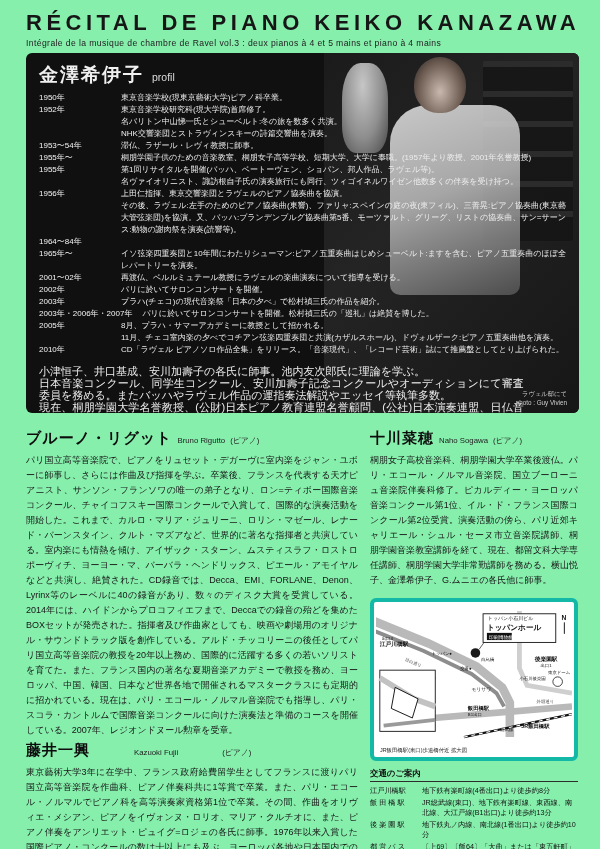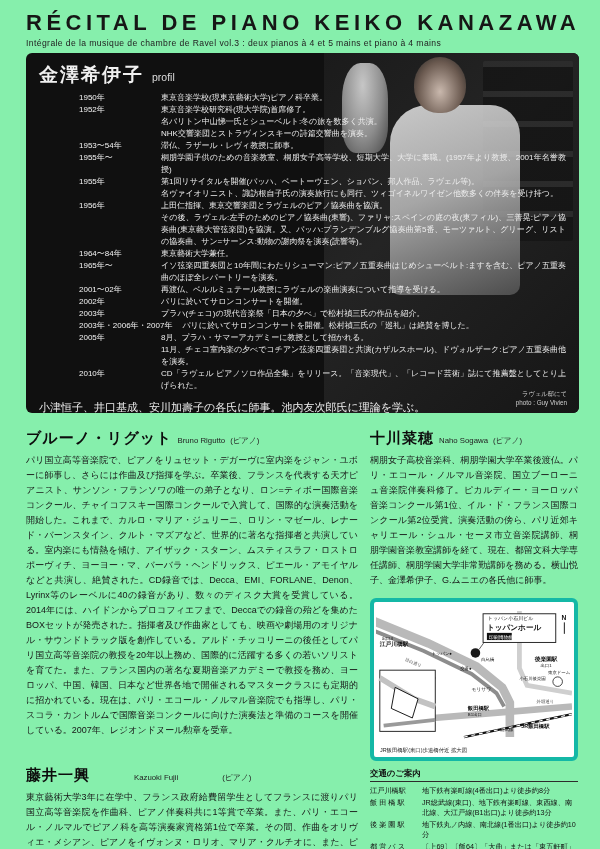--- a/index.html
+++ b/index.html
@@ -25,35 +25,35 @@
   .photo .head{position:absolute;left:90px;top:4px;width:52px;height:56px;border-radius:50% 50% 46% 46%;
     background:radial-gradient(ellipse at 50% 62%,#c9b8ad 0%,#6b5a50 60%,#1c1c1c 100%);}
   .photo .body{position:absolute;left:66px;top:52px;width:130px;height:190px;border-radius:38px 30px 10px 10px;
     background:linear-gradient(160deg,#e6e6e6 0%,#bdbdbd 45%,#555 100%);opacity:.85;}
   .profile-content{position:relative;z-index:1;}
   .profile-head{display:flex;align-items:baseline;gap:8px;}
   .profile-name{font-size:19px;font-weight:bold;letter-spacing:2px;}
   .profile-name-sub{font-size:10.5px;color:#ddd;}
   .timeline{margin-top:4px;}
   .t-row{display:flex;font-size:8px;line-height:12px;}
-  .t-year{flex:0 0 82px;white-space:nowrap;color:#f2f2f2;margin-left:40px;}
+  .t-year{flex:0 0 82px;white-space:nowrap;color:#f2f2f2;}
   .t-text{flex:1;white-space:pre-line;text-align:justify;color:#ededed;}
   .t-row.wide .t-year{flex:0 0 auto;padding-right:10px;}
   .profile-notes{margin-top:9px;font-size:11px;line-height:12px;text-align:justify;width:92%;}
   .photo-credit{position:absolute;right:12px;bottom:6px;z-index:2;text-align:right;font-size:6.3px;line-height:8.5px;color:#cfcfcf;}
   
   .columns{display:flex;gap:12px;padding:16px 22px 0 26px;box-sizing:border-box;}
   .col-left{width:332px;flex:0 0 332px;}
   .col-right{flex:1;min-width:0;}
   .perf-head{display:flex;align-items:baseline;gap:5px;margin:0 0 5px 0;}
   .perf-name{font-size:15px;font-weight:bold;letter-spacing:1px;color:#0c0c0c;}
   .perf-latin{font-size:7.8px;color:#222;}
   .perf-role{font-size:7.8px;color:#222;}
   .bio{font-size:9px;line-height:15px;text-align:justify;color:#161616;margin:0;}
-  .section-gap{margin-top:28px;gap:44px;}
+  .section-gap{margin-top:3px;gap:44px;}
   
   .map-box{margin-top:10px;border:4px solid #14b8a6;border-radius:6px;background:#fff;padding:3px 2px 1px 2px;}
   .map-caption{font-size:5.4px;color:#222;padding:0 2px 2px 4px;}
   
   .access{margin-top:7px;}
   .access-title{font-size:8.4px;font-weight:bold;border-bottom:1.6px solid #2c2c2c;padding-bottom:2px;margin-bottom:4px;}
   .access-row{display:flex;font-size:7.2px;line-height:10.6px;margin-bottom:1px;}
   .access-station{flex:0 0 52px;white-space:nowrap;color:#111;}
   .access-detail{flex:1;color:#111;}
   .access-note{font-size:7.2px;line-height:10.4px;margin-top:2px;}
@@ -105,21 +105,20 @@
             <span class="t-text">第1回リサイタルを開催(バッハ、ベートーヴェン、ショパン、邦人作品、ラヴェル等)。
 名ヴァイオリニスト、諏訪根自子氏の演奏旅行にも同行、ツィゴイネルワイゼン他数多くの伴奏を受け持つ。</span>
           </div>
         <div class="t-row">
             <span class="t-year">1956年</span>
             <span class="t-text">上田仁指揮、東京交響楽団とラヴェルのピアノ協奏曲を協演。
 その後、ラヴェル:左手のためのピアノ協奏曲(東響)、ファリャ:スペインの庭の夜(東フィル)、三善晃:ピアノ協奏曲(東京藝大管弦楽団)を協演。又、バッハ:ブランデンブルグ協奏曲第5番、モーツァルト、グリーグ、リストの協奏曲、サン=サーンス:動物の謝肉祭を演奏(読響等)。</span>
           </div>
         <div class="t-row">
             <span class="t-year">1964〜84年</span>
-            <span class="t-text">東京藝術大学兼任。</span>
           </div>
         <div class="t-row">
             <span class="t-year">1965年〜</span>
             <span class="t-text">イソ弦楽四重奏団と10年間にわたりシューマン:ピアノ五重奏曲はじめシューベルト:ますを含む、ピアノ五重奏曲のほぼ全レパートリーを演奏。</span>
           </div>
         <div class="t-row">
             <span class="t-year">2001〜02年</span>
             <span class="t-text">再渡仏、ベルルミュテール教授にラヴェルの楽曲演奏について指導を受ける。</span>
           </div>
         <div class="t-row">

